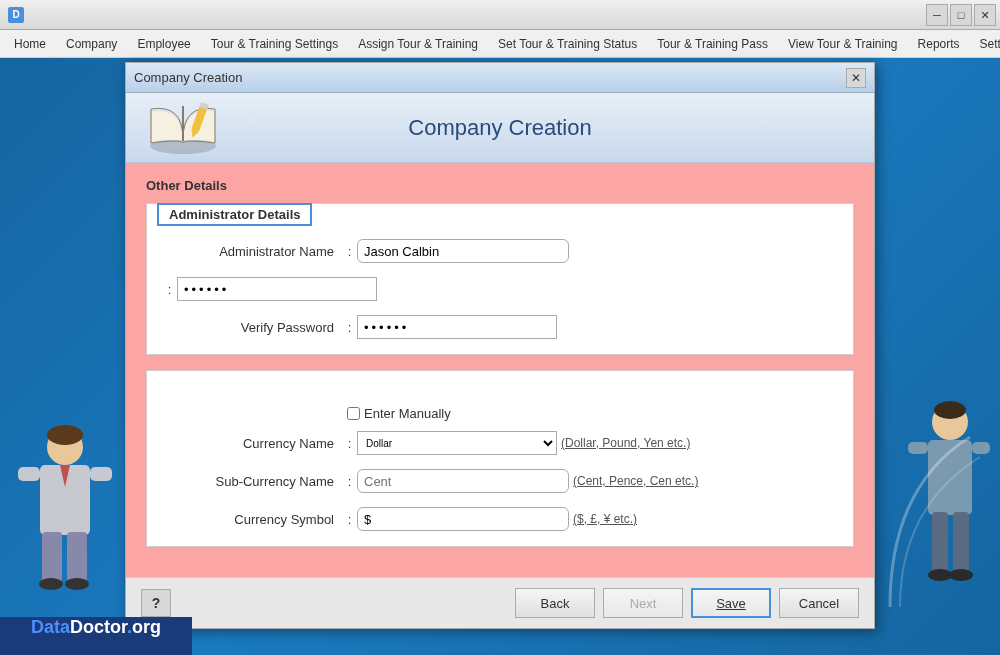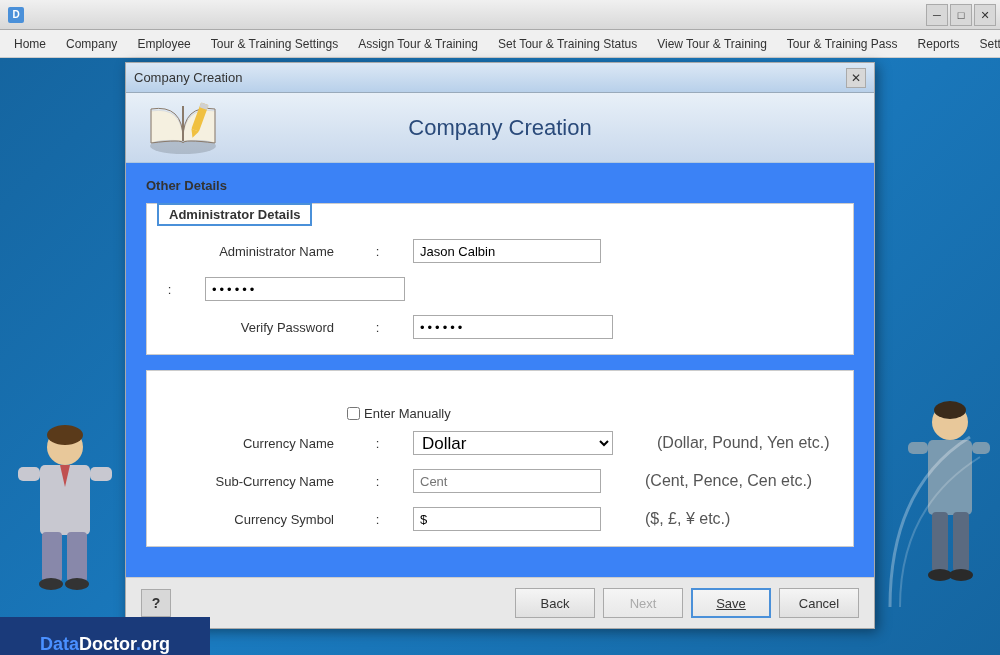--- a/index.html
+++ b/index.html
@@ -144,21 +144,21 @@
     }
     .dialog-header-title {
       font-size: 22px;
       color: #2a4a7a;
       font-weight: 400;
     }
 
     
     .dialog-content {
       padding: 15px 20px;
-      background: #3b82f6;
+      background: #fca5a5;
     }
 
     .section-label {
       font-size: 13px;
       font-weight: 600;
       color: #333;
       margin-bottom: 10px;
     }
 
     
@@ -184,21 +184,20 @@
     }
 
     .section-content {
       margin-top: 20px;
     }
 
     .form-row {
       display: flex;
       align-items: center;
       margin-bottom: 14px;
-      gap: 28px;
     }
     .form-row:last-child { margin-bottom: 0; }
 
     .form-label {
       width: 180px;
       text-align: right;
       padding-right: 8px;
       color: #333;
       font-size: 13px;
     }
@@ -212,21 +211,21 @@
     .form-input {
       height: 24px;
       border: 1px solid #aaa;
       padding: 2px 6px;
       font-size: 13px;
       font-family: inherit;
       background: white;
       outline: none;
     }
 
-    .input-text { width: 188px; }
+    .input-text { width: 212px; border-radius: 6px; }
     .input-password { width: 200px; letter-spacing: 3px; }
 
     
     .enter-manually-row {
       display: flex;
       align-items: flex-start;
       margin-bottom: 10px;
       margin-left: 185px;
     }
 
@@ -236,30 +235,31 @@
       gap: 4px;
       font-size: 13px;
       color: #333;
       cursor: pointer;
     }
 
     .form-select {
       height: 24px;
       border: 1px solid #aaa;
       padding: 0 4px;
-      font-size: 17px;
+      font-size: 10px;
       font-family: inherit;
       background: white;
       width: 200px;
     }
 
     .hint-text {
       color: #555;
-      font-size: 16px;
-      margin-left: 16px;
+      font-size: 12px;
+      margin-left: 4px;
+      text-decoration: underline;
     }
 
     
     .dialog-footer {
       background: #e8e8e8;
       border-top: 1px solid #ccc;
       padding: 10px 15px;
       display: flex;
       align-items: center;
       justify-content: space-between;
@@ -311,25 +311,25 @@
     .btn-disabled {
       color: #aaa;
       background: linear-gradient(to bottom, #f5f5f5, #e8e8e8);
     }
 
     
     .brand-bar {
       position: absolute;
       bottom: 0;
       left: 0;
-      width: 210px;
+      width: 192px;
       height: 38px;
       background: #1a3a7a;
       display: flex;
-      align-items: flex-end;
+      align-items: flex-start;
       justify-content: center;
     }
     .brand-text {
       color: white;
       font-size: 18px;
       font-weight: bold;
     }
     .brand-text .data { color: #4a90ff; }
     .brand-text .doctor { color: white; }
     .brand-text .dot { color: #4a90ff; }
@@ -371,22 +371,22 @@
   </div>
 </div>
 
 <div class="menu-bar">
   <div class="menu-item">Home</div>
   <div class="menu-item">Company</div>
   <div class="menu-item">Employee</div>
   <div class="menu-item">Tour &amp; Training Settings</div>
   <div class="menu-item">Assign Tour &amp; Training</div>
   <div class="menu-item">Set Tour &amp; Training Status</div>
+  <div class="menu-item">Tour &amp; Training Pass</div>
   <div class="menu-item">View Tour &amp; Training</div>
-  <div class="menu-item">Tour &amp; Training Pass</div>
   <div class="menu-item">Reports</div>
   <div class="menu-item">Settings</div>
 
 </div>
 
 <div class="main-bg"></div>
 
 <div class="decorative-area">
   <svg width="110" height="200" viewBox="0 0 110 200">
 

